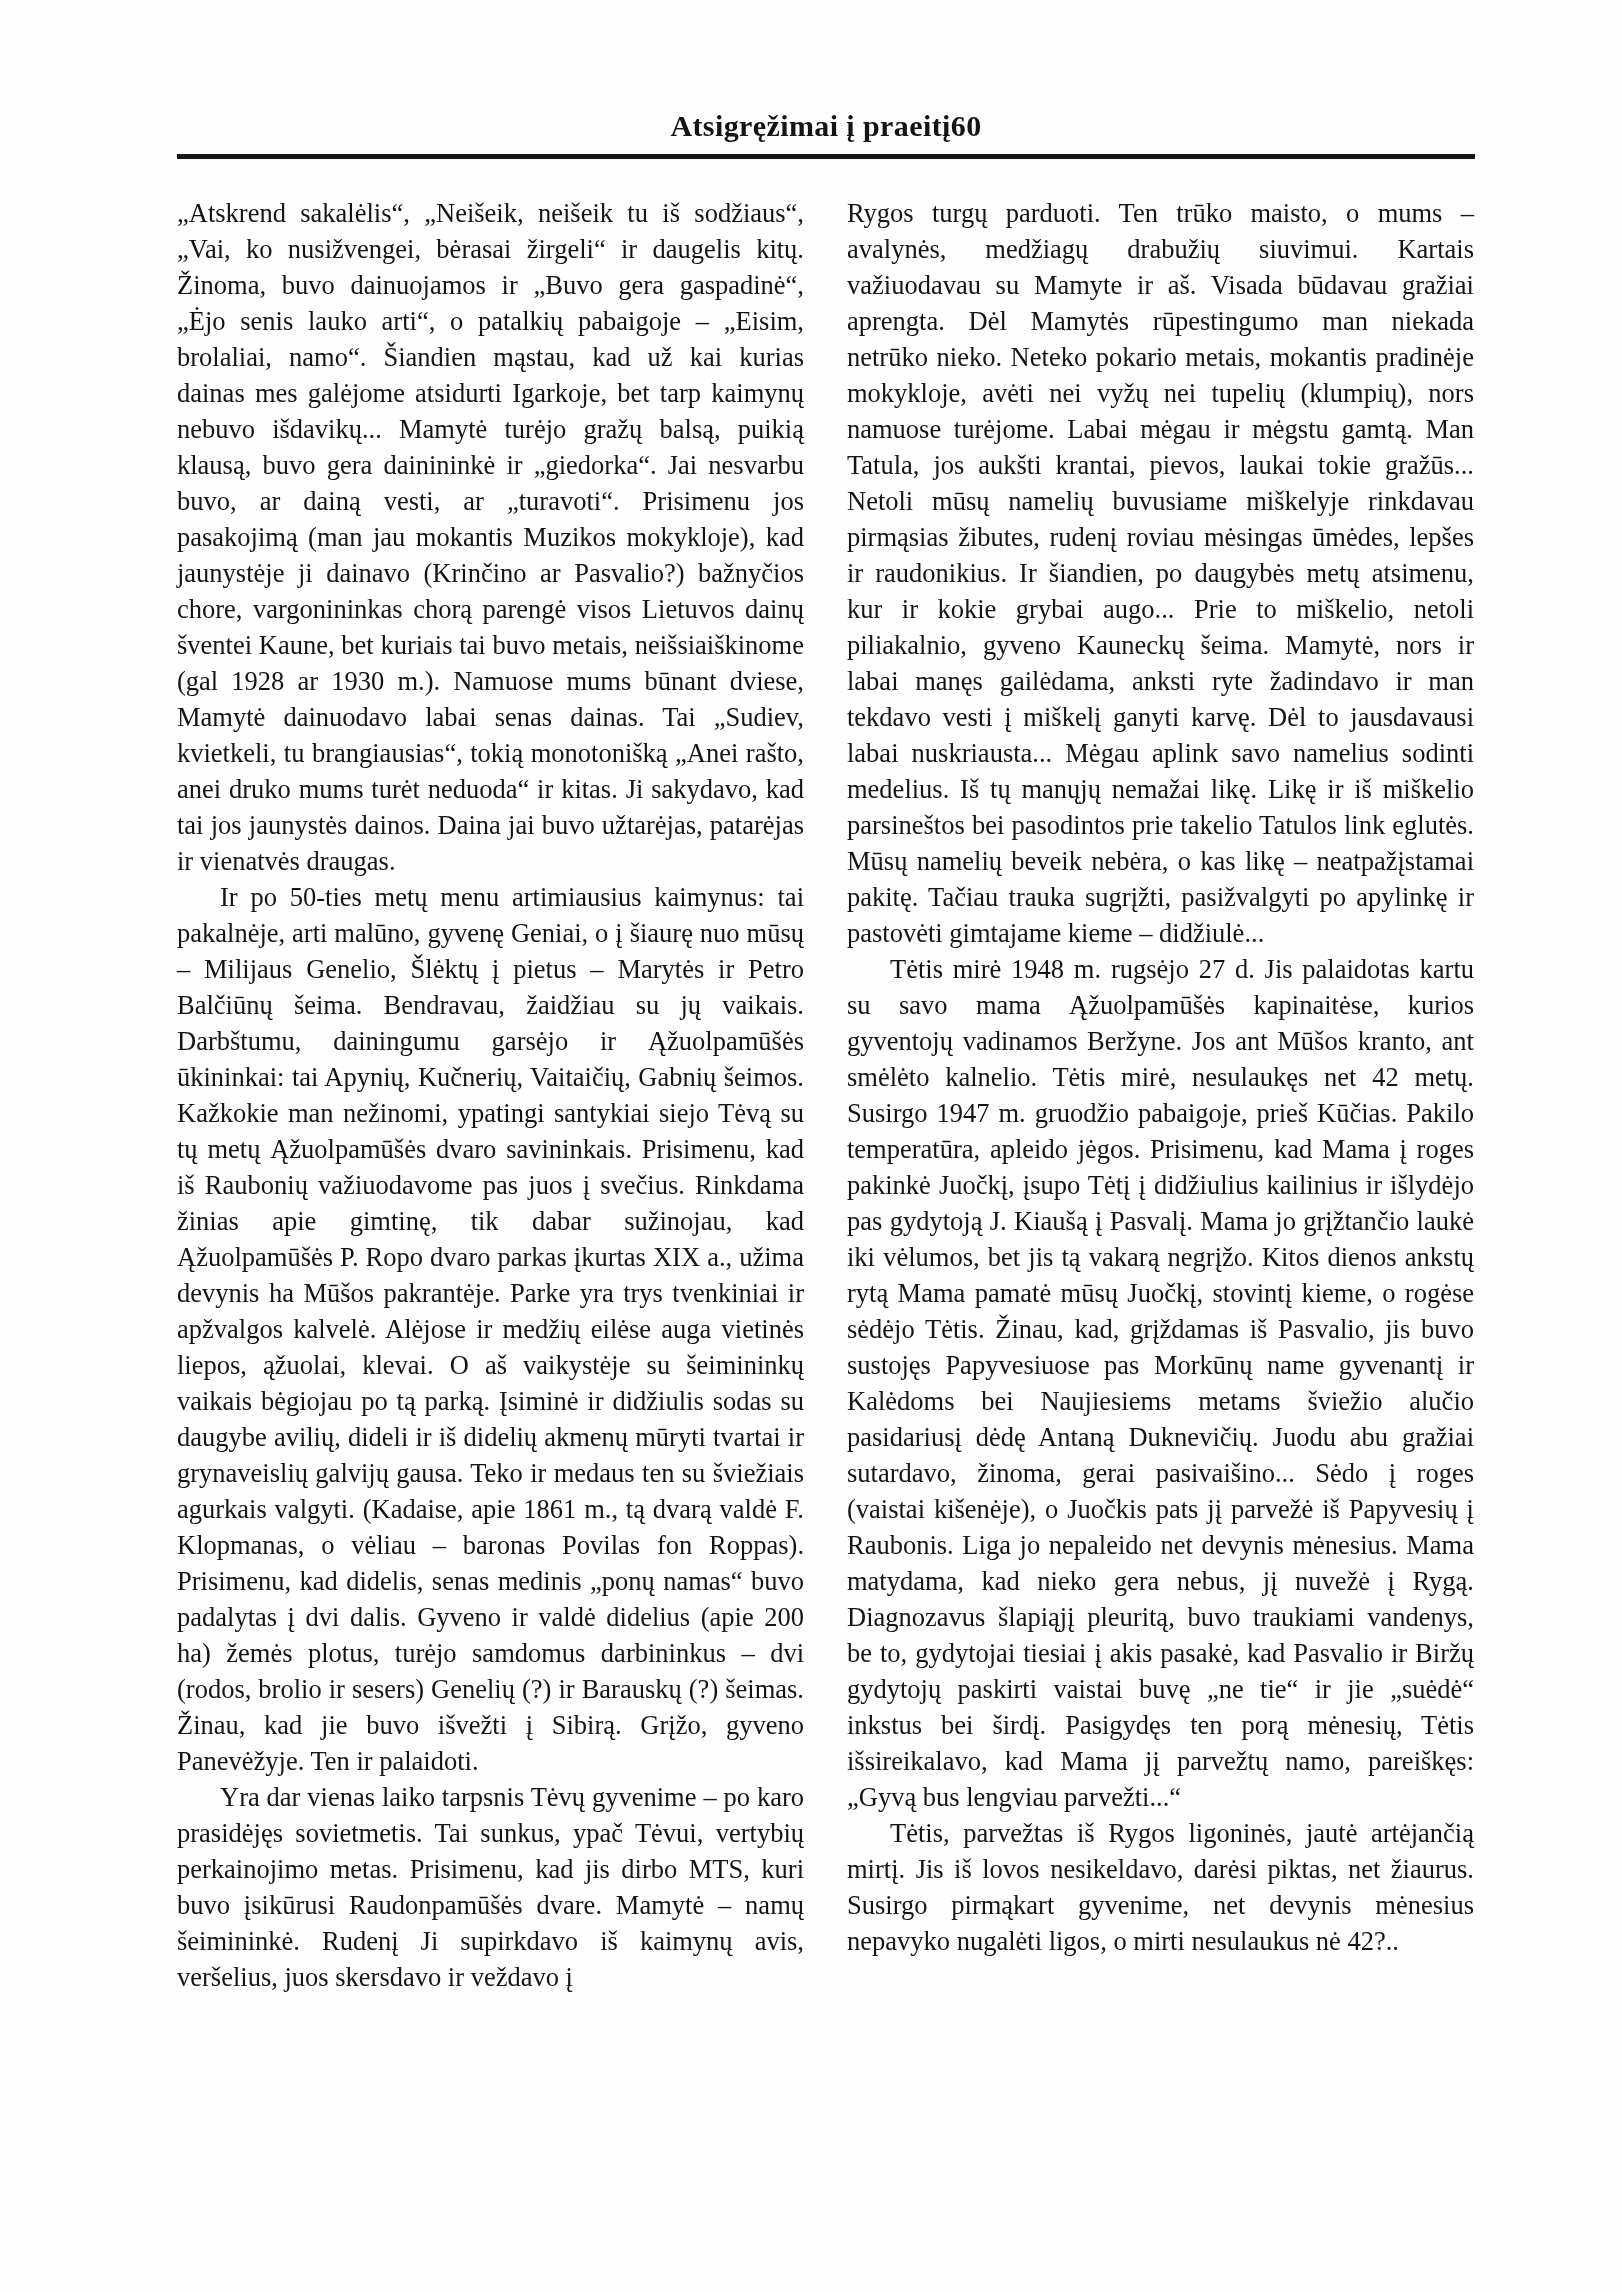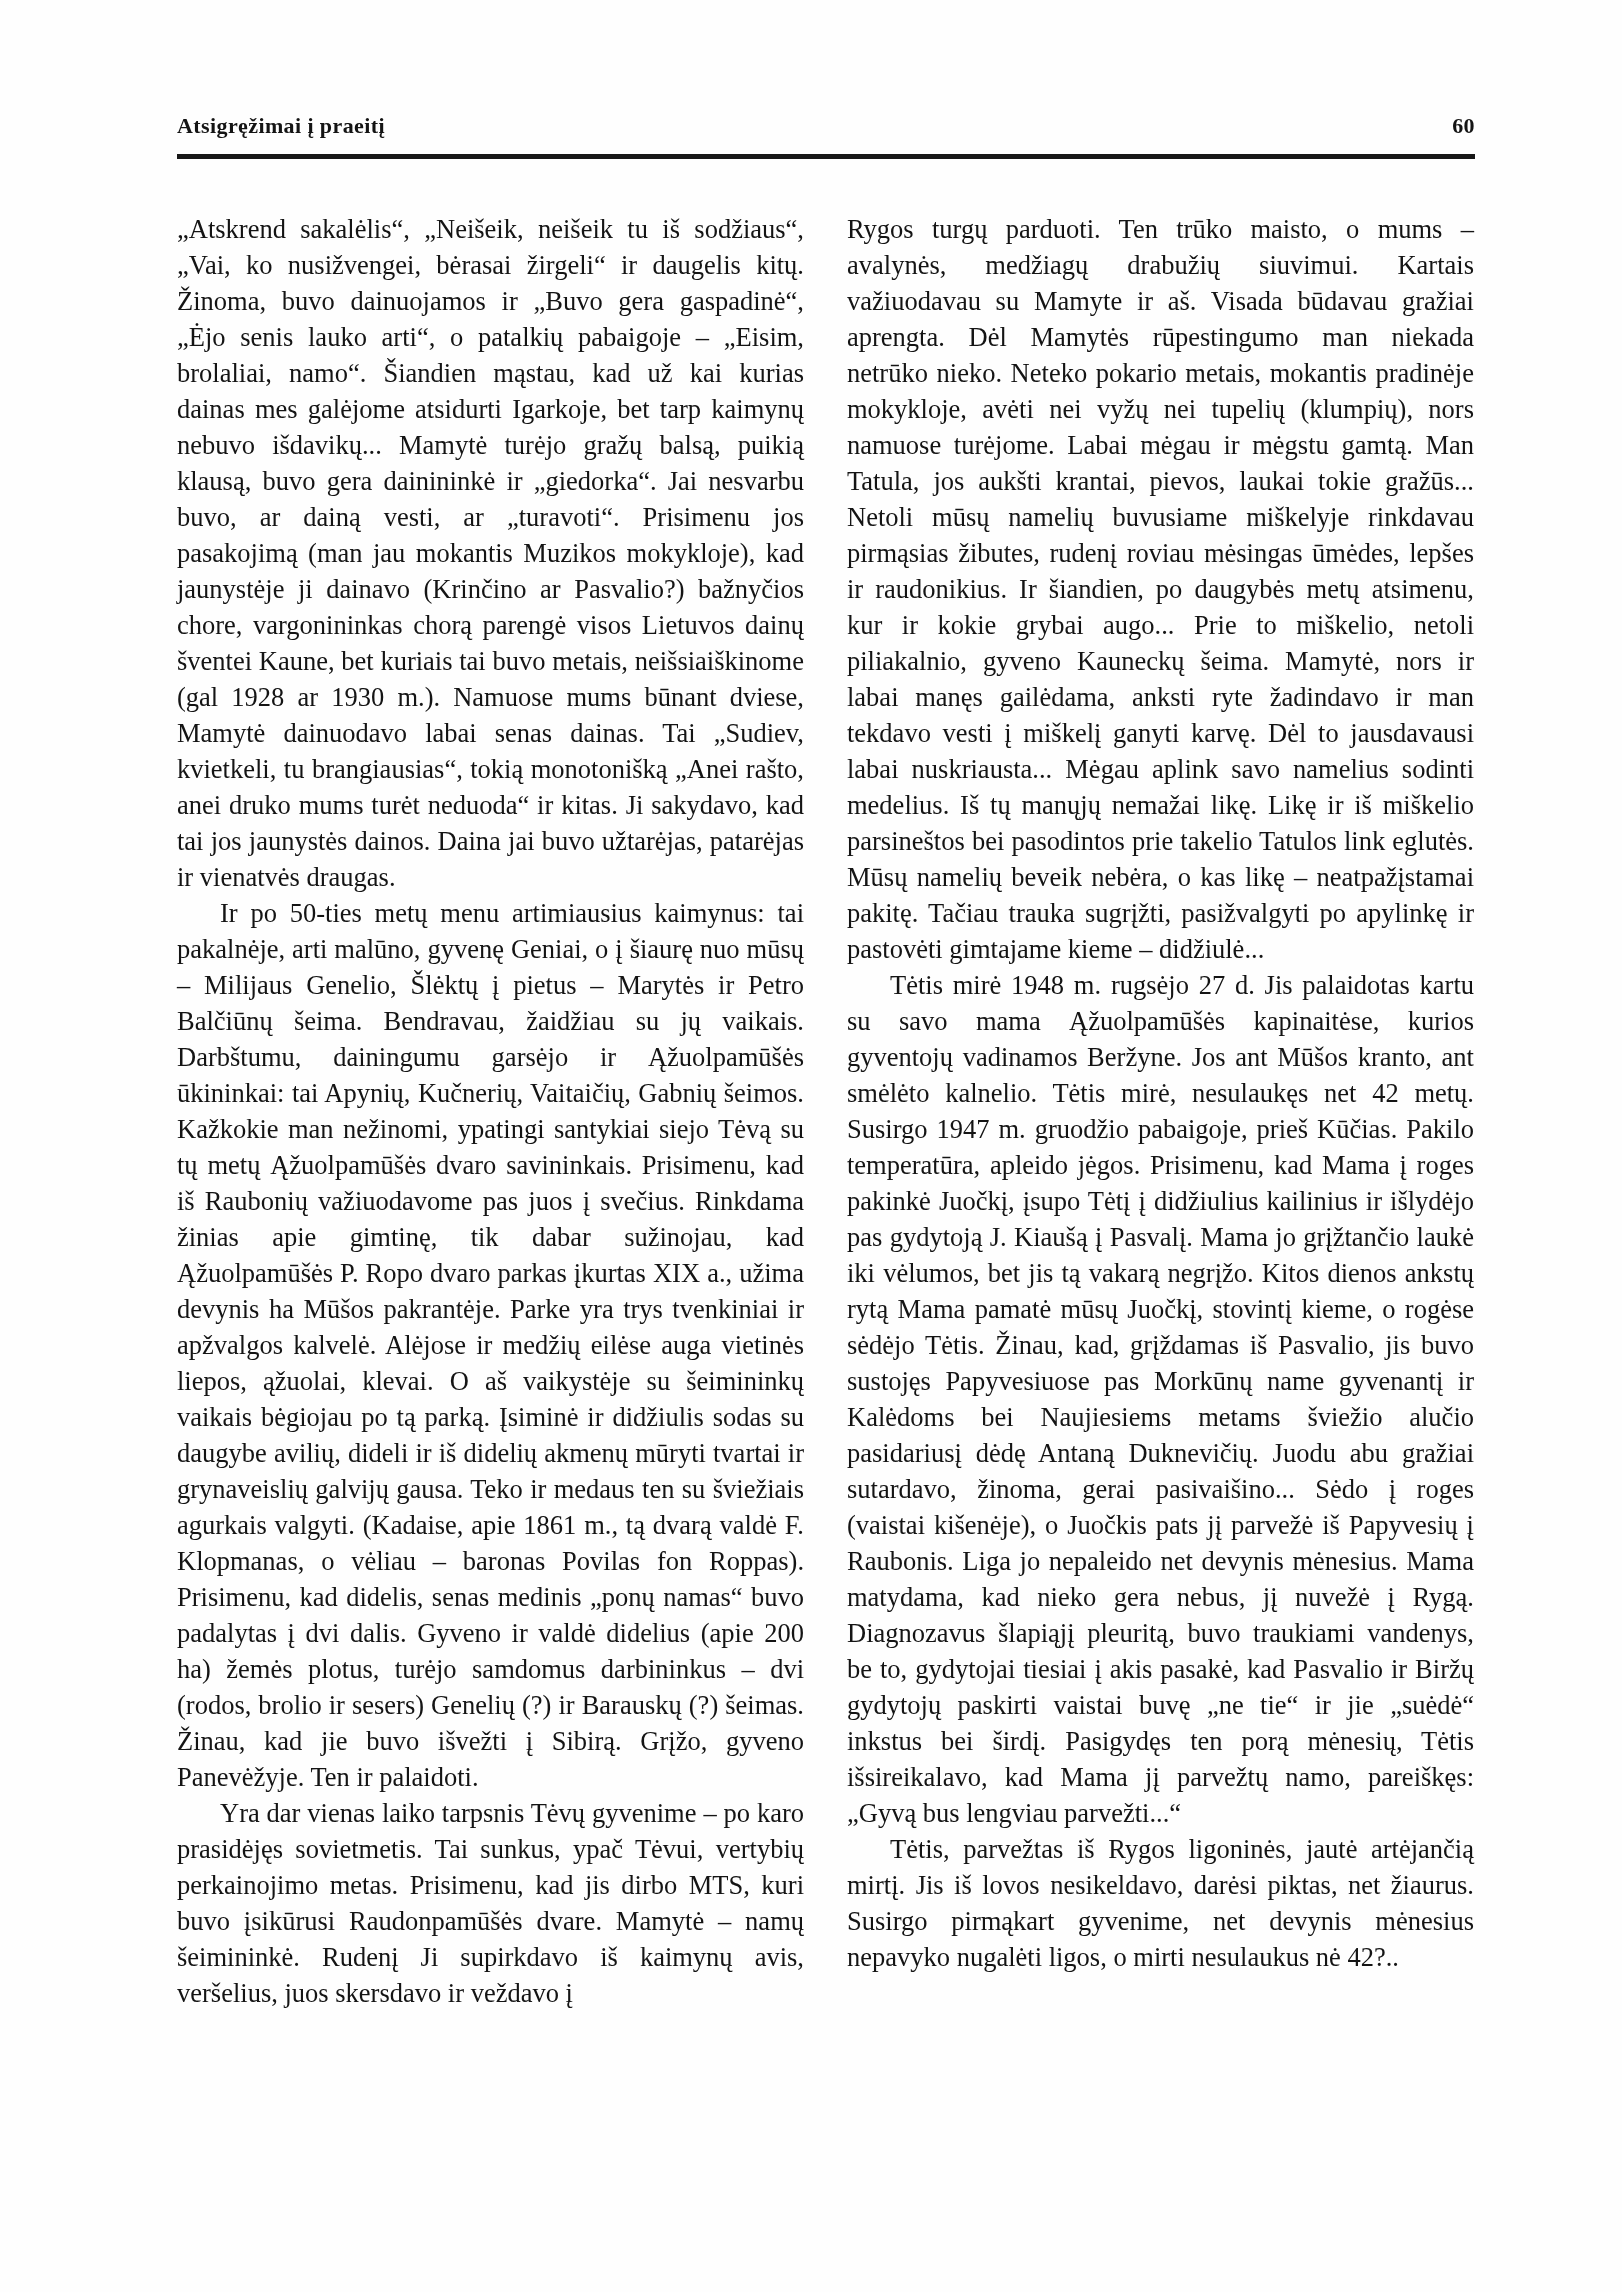--- a/index.html
+++ b/index.html
@@ -17,36 +17,36 @@
     overflow: hidden;
   }
   .content {
     position: absolute;
     left: 177px;
     top: 108px;
     width: 1298px;
   }
   .header-row {
     display: flex;
-    justify-content: space-between;
+    justify-content: center;
     align-items: flex-end;
     font-weight: bold;
-    font-size: 22px;
+    font-size: 30px;
     line-height: 35px;
     letter-spacing: 0.4px;
   }
   .header-rule {
     height: 4.9px;
     background: #171717;
     margin-top: 10.8px;
   }
   .columns {
     display: flex;
     gap: 43px;
-    margin-top: 52px;
+    margin-top: 36px;
   }
   .column {
     width: 627px;
     font-size: 26.5px;
     line-height: 36px;
     text-align: justify;
   }
   .column p {
     margin: 0;
     padding: 0;

